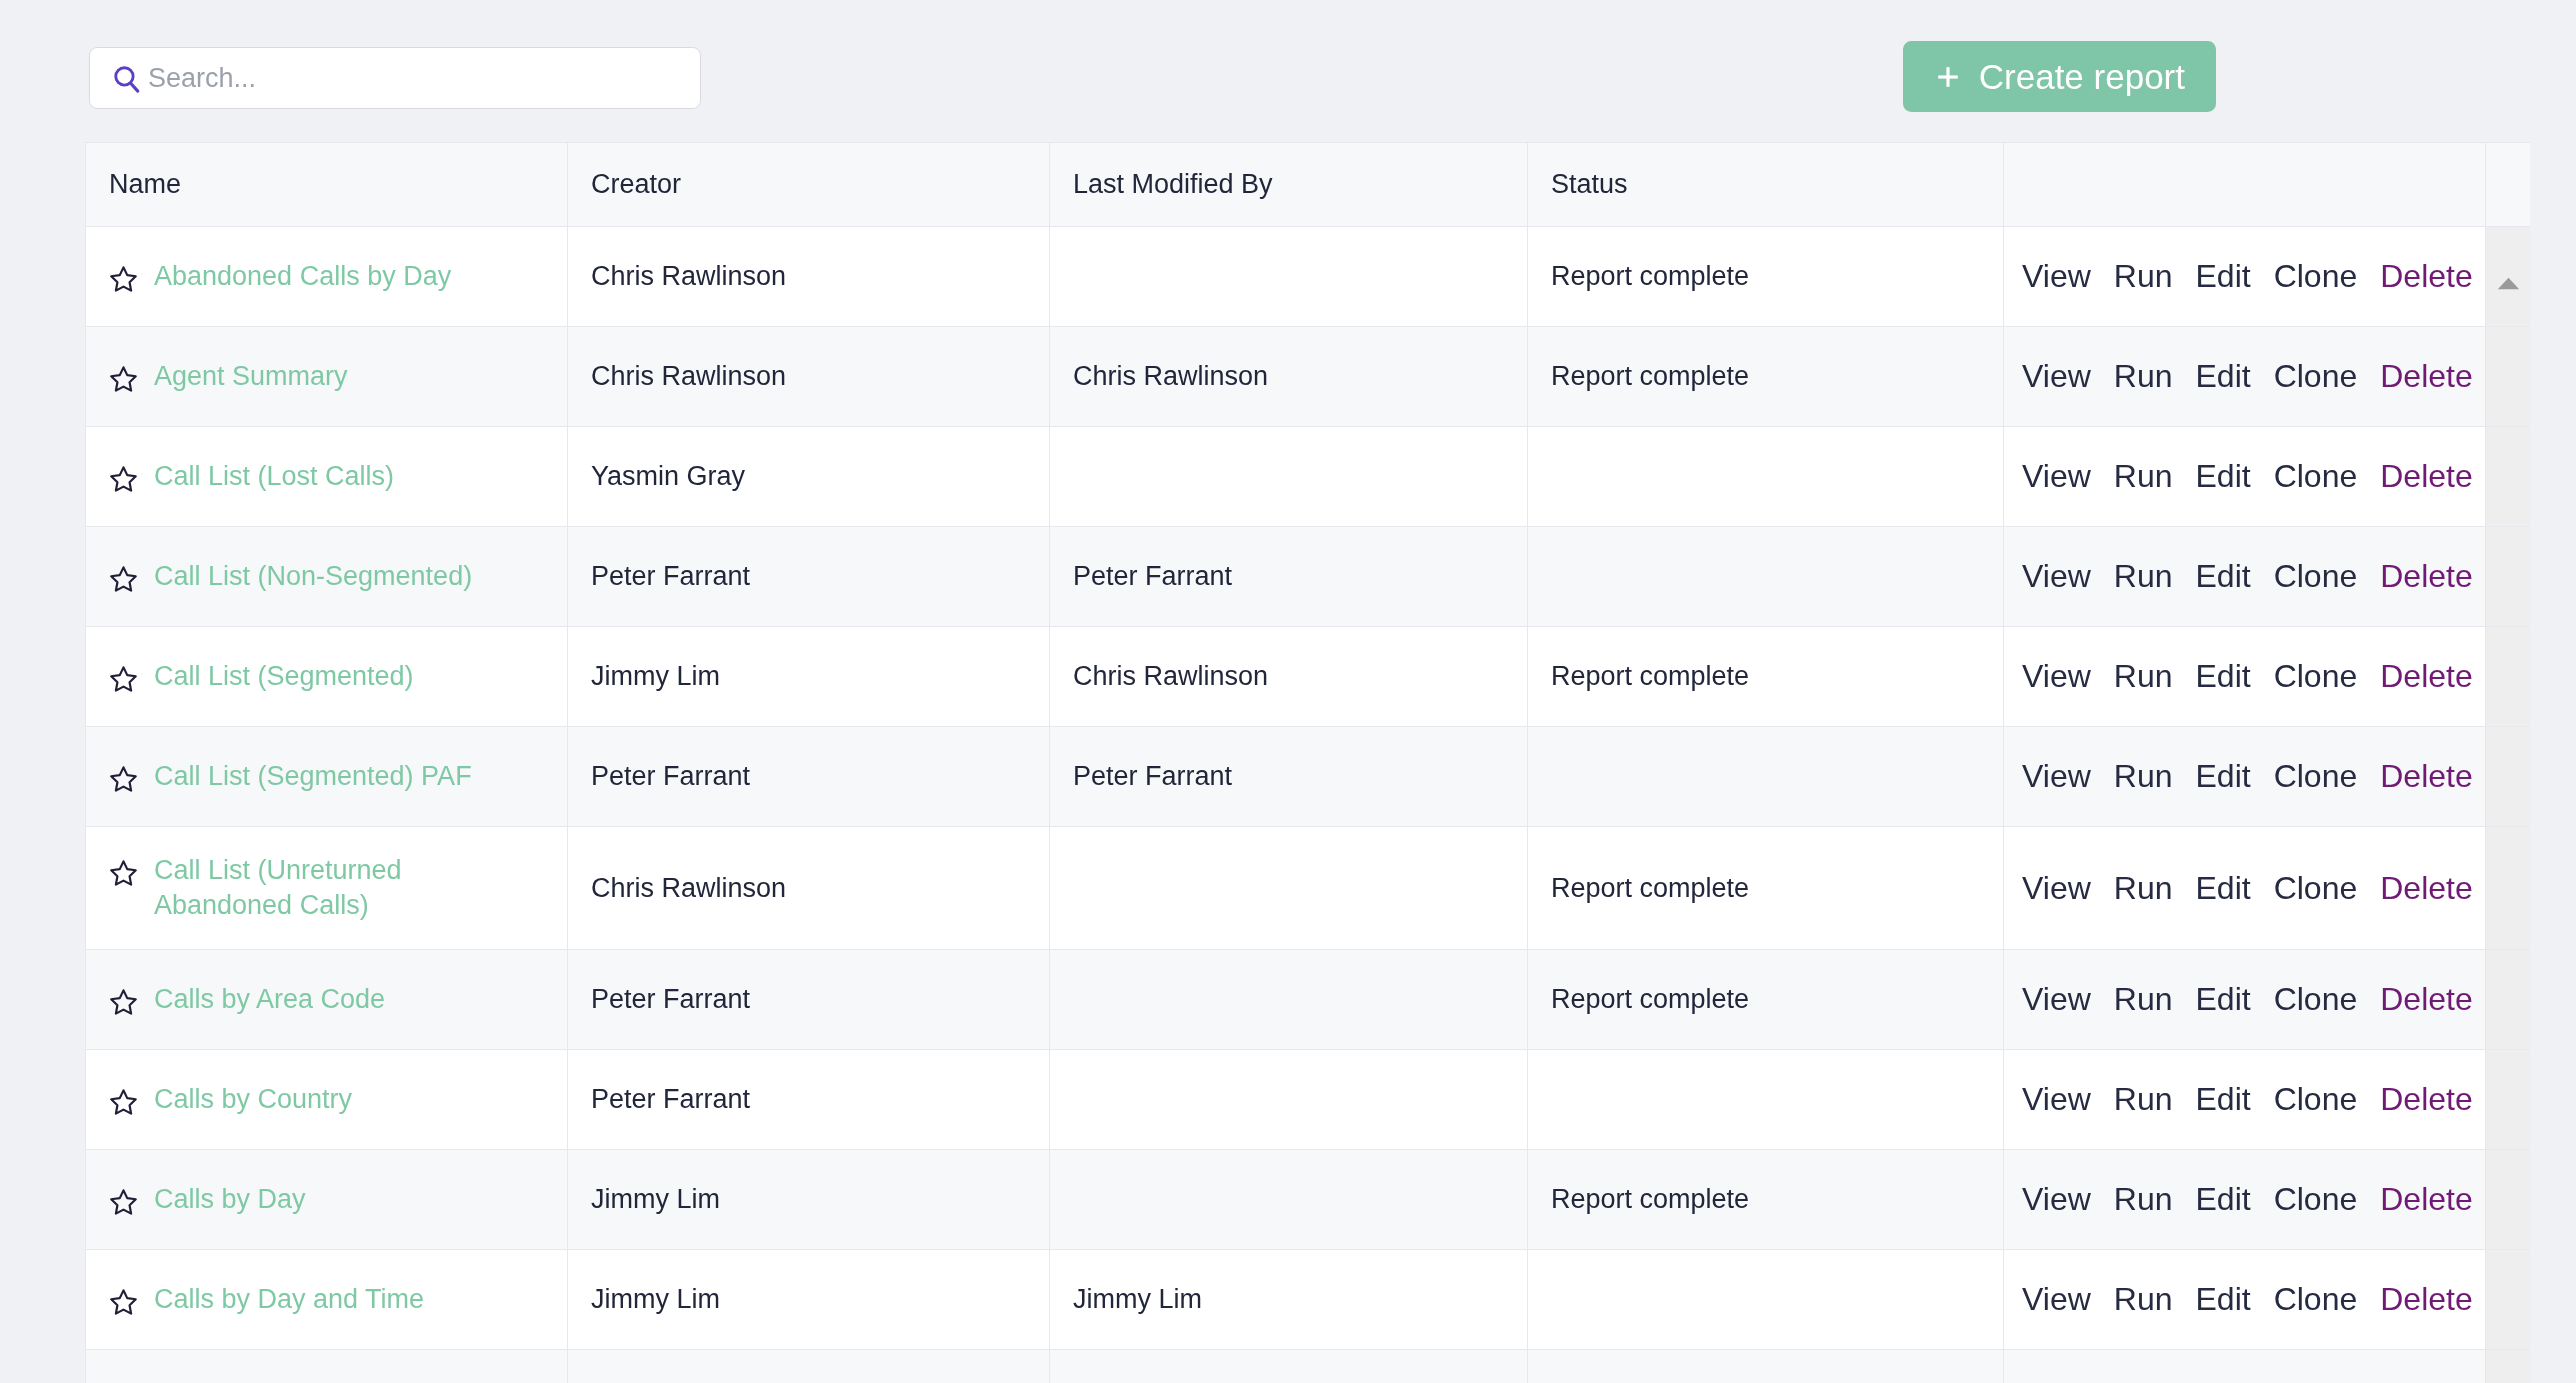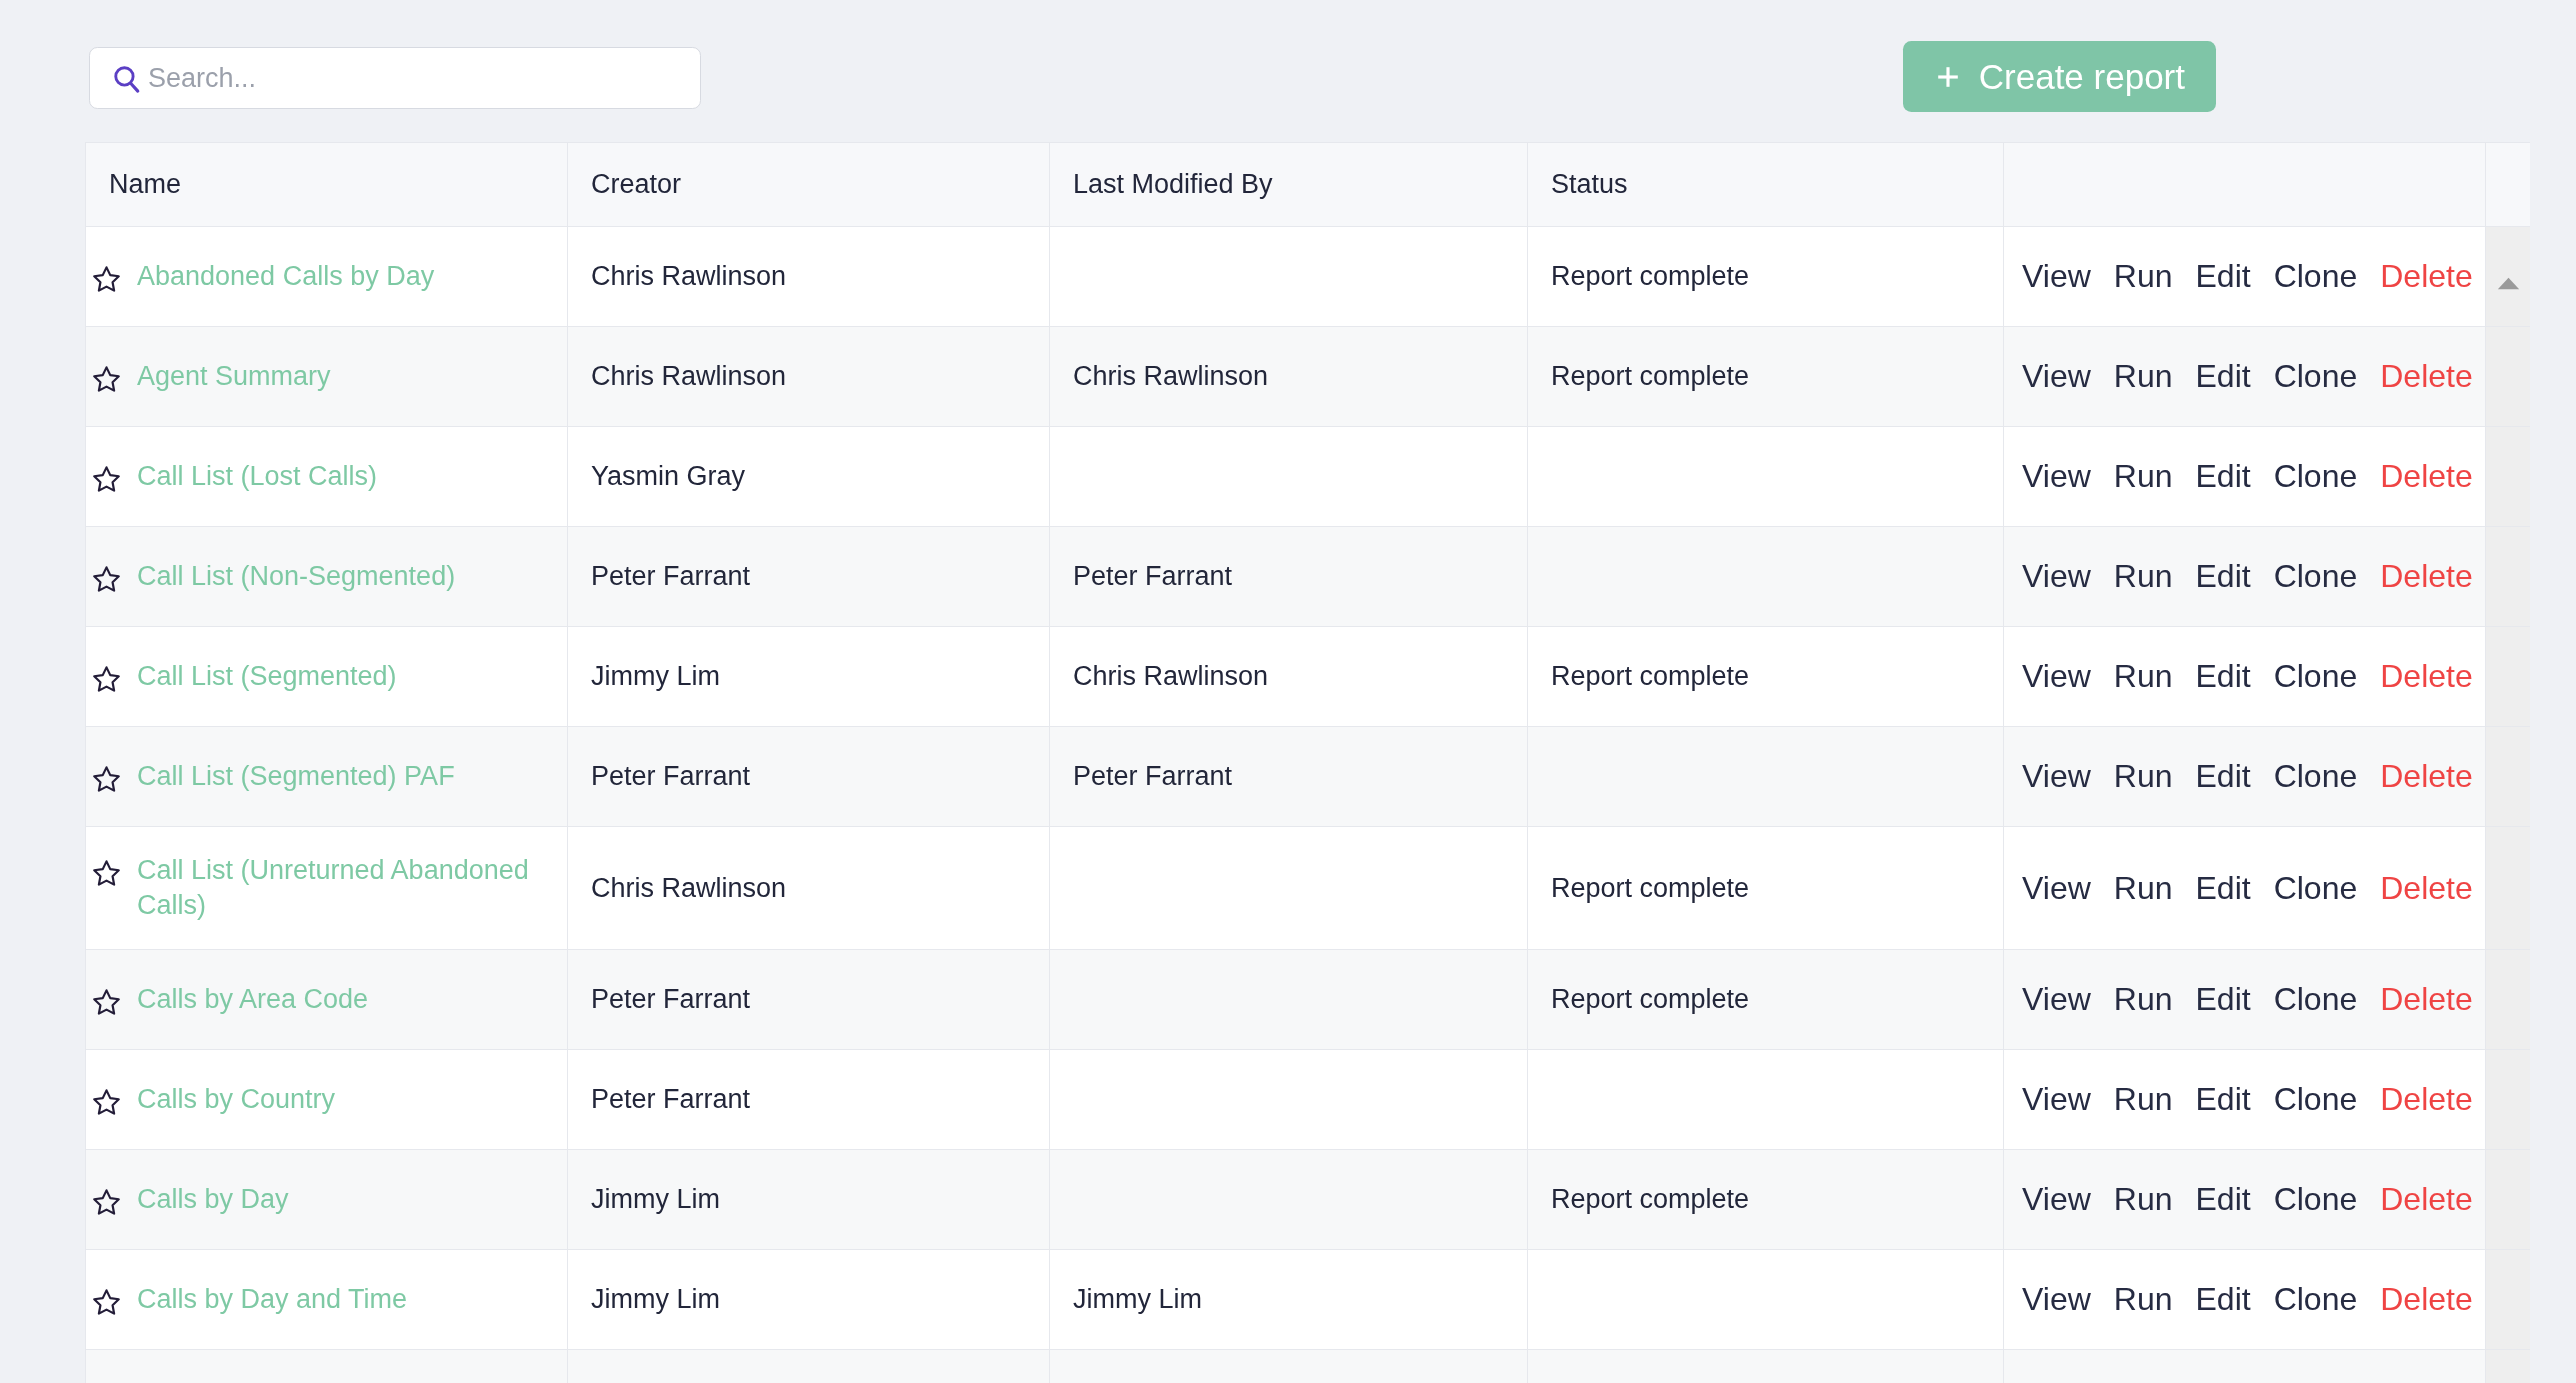--- a/index.html
+++ b/index.html
@@ -131,21 +131,21 @@
   col.c-modified { width: 478px; }
   col.c-status   { width: 476px; }
   col.c-actions  { width: 482px; }
   col.c-scroll   { width: 46px; }
 
   tbody td { padding: 0 23px; height: 100px; }
 
   tbody tr.odd  td { background: #ffffff; }
   tbody tr.even td { background: #f7f8f9; }
 
-  td.name-cell { padding-left: 5px; }
+  td.name-cell { padding-left: 22px; }
 
   .name-inner {
     display: flex;
     align-items: flex-start;
     gap: 15px;
     padding: 6.6px 0;
   }
 
   .star-icon {
     flex: 0 0 31px;
@@ -171,21 +171,21 @@
     gap: 23px;
     white-space: nowrap;
   }
 
   .action-link {
     color: #262b42;
     font-size: 32px;
     cursor: pointer;
     text-decoration: none;
   }
-  .action-link.danger { color: #ef4444; }
+  .action-link.danger { color: #701a75; }
 
   td.scroll-cell {
     background: #eeeeee !important;
     border-left: 0.8px solid #e1e3e8;
     border-right: 0.8px solid #e1e3e8;
     padding: 0;
   }
   th.scroll-head { background: #f7f8fa; }
 
   .scroll-arrow {

